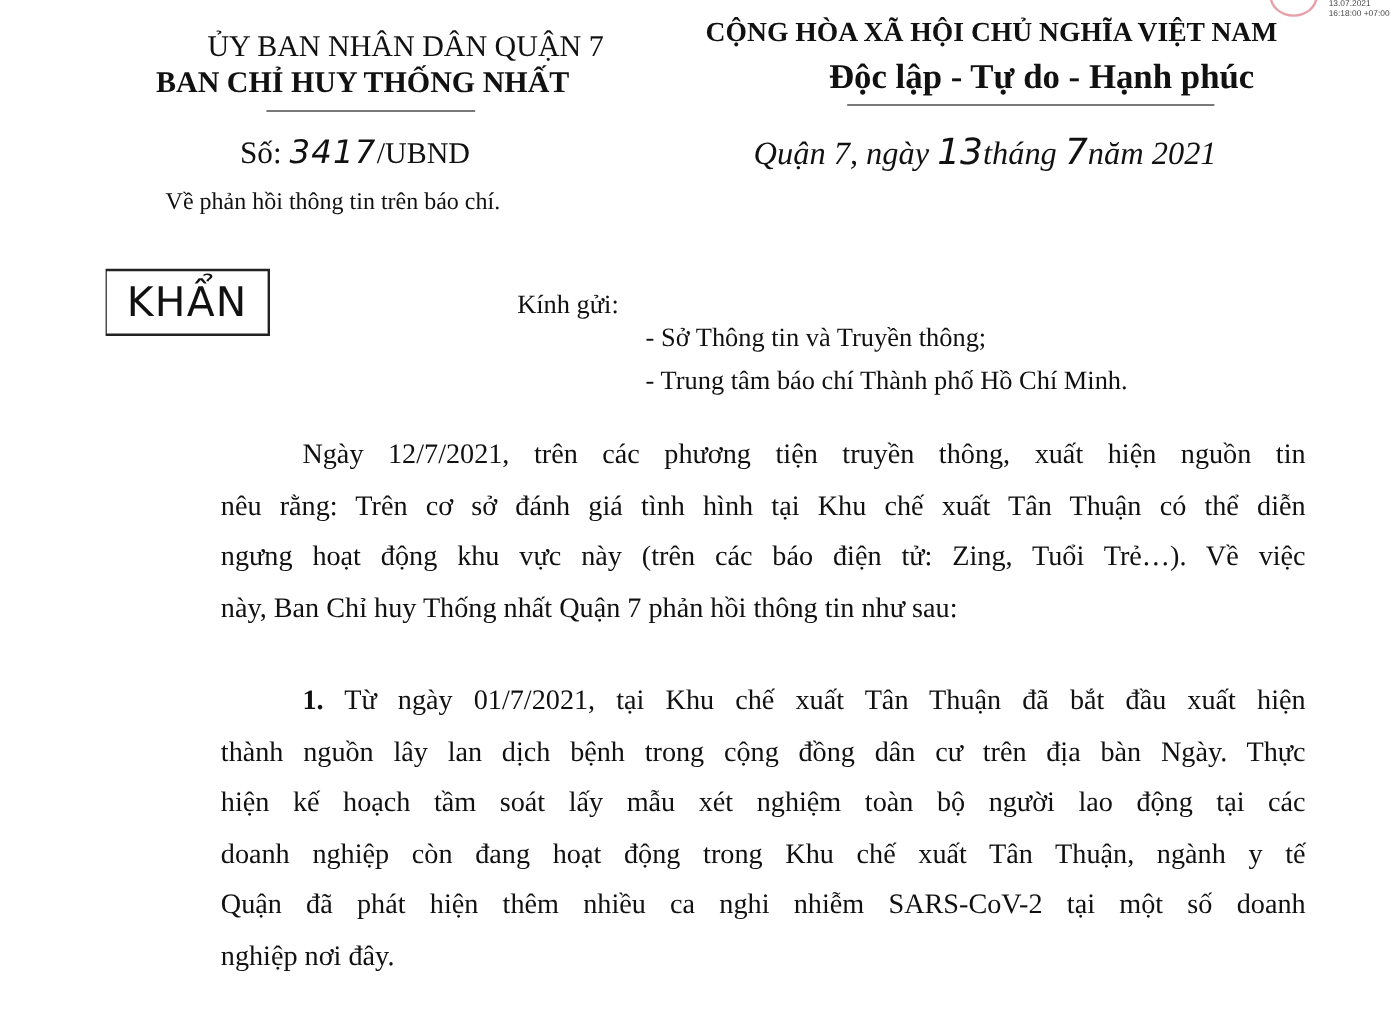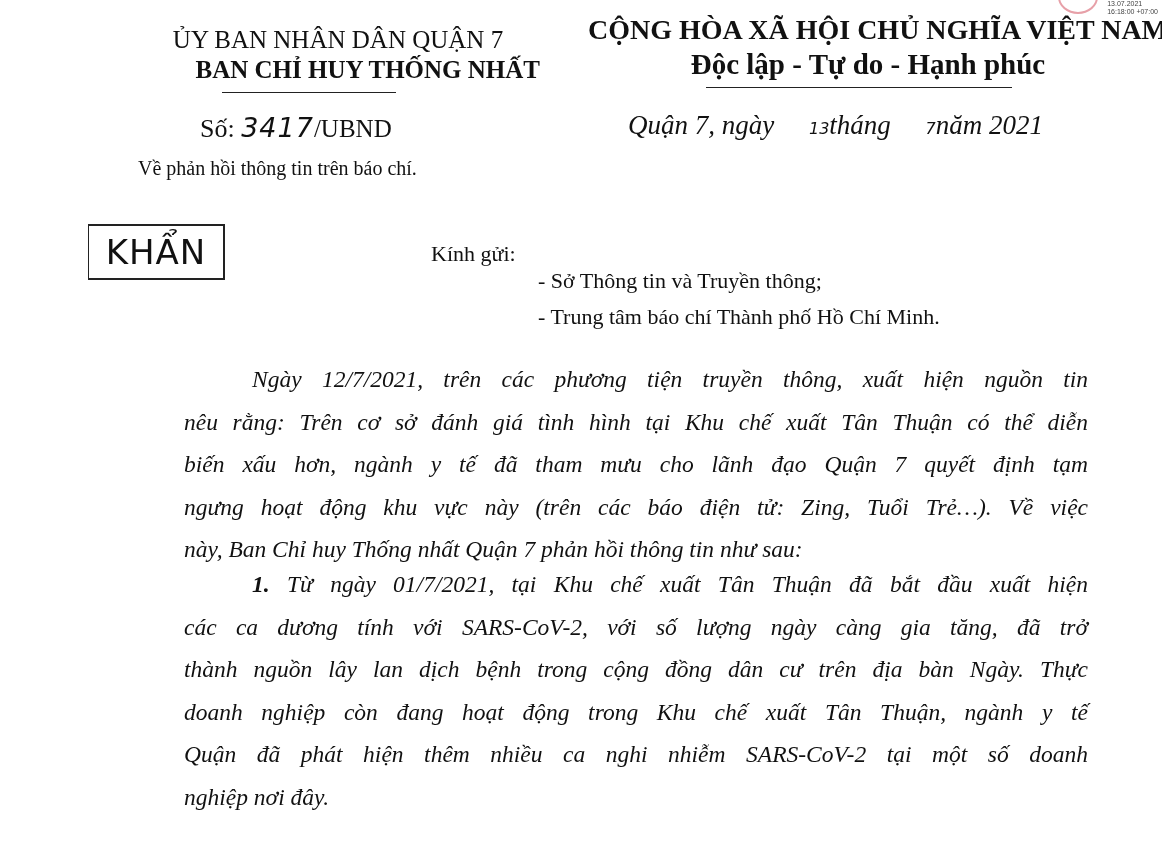--- a/index.html
+++ b/index.html
@@ -2,36 +2,36 @@
 <html><head>
 <meta charset="utf-8">
 <style>
   html, body { margin:0; padding:0; }
   body { width:1162px; height:848px; background:#fff; overflow:hidden; position:relative;
          font-family:"Liberation Serif", "DejaVu Serif", serif; color:#111; }
   .abs { position:absolute; white-space:nowrap; }
   .stamp { right:4px; top:0; font-family:"Liberation Sans", sans-serif; font-size:7px; line-height:8px; color:#444; }
   .stamp-circle { position:absolute; right:64px; top:-20px; width:36px; height:30px; border:2px solid #e7a0a8; border-radius:50%; }
   .left-h1 { left:138px; top:26px; font-size:25px; width:400px; text-align:center; }
-  .left-h2 { left:130px; top:56px; font-size:25px; font-weight:bold; width:410px; text-align:right; }
+  .left-h2 { left:130px; top:56px; font-size:25px; font-weight:bold; width:410px; text-align:left; }
   .left-rule { left:222px; top:92px; width:174px; height:1px; background:#222; }
   .so { left:200px; top:112px; font-size:26px;text-align:right; }
   .so .hand { font-family:"DejaVu Sans", sans-serif; font-size:27px; font-style:italic; letter-spacing:1px; }
   .so .ubnd { font-size:25px; }
   .subject { left:138px; top:157px; font-size:20px; }
-  .right-h1 { left:588px; top:14px; font-size:28px; font-weight:bold; width:560px; text-align:center; }
+  .right-h1 { left:588px; top:14px; font-size:23px; font-weight:bold; width:560px; }
   .right-h2 { left:588px; top:48px; font-size:29px; font-weight:bold; width:560px; text-align:center; }
   .right-rule { left:706px; top:87px; width:306px; height:1px; background:#222; }
   .date { left:628px; top:110px; font-size:27px; font-style:italic; }
-  .date .hand { font-family:"DejaVu Sans", sans-serif; font-style:italic; font-size:16px;margin-left:28px; }
+  .date .hand { font-family:"DejaVu Sans", sans-serif; font-style:italic; font-size:30px; }
   .urgent { left:76px; top:224px; width:134px; height:52px; border:2px solid #222; border-left-width:1px;
             font-family:"DejaVu Sans", sans-serif; font-size:34px; line-height:52px; text-align:center; letter-spacing:1px;margin-left:12px; }
   .kinhgui { left:431px; top:241px; font-size:22px; }
   .recip { left:538px; font-size:22px; }
-  .para { left:184px; width:904px; font-size:23.5px; line-height:42.5px; white-space:normal; text-align:justify;font-style:italic; }
+  .para { left:184px; width:904px; font-size:23.5px; line-height:42.5px; white-space:normal; text-align:justify; }
   .para .line { display:block; white-space:nowrap; text-align:justify; text-align-last:justify; }
   .para .line.last { text-align-last:left; }
   .para .indent { padding-left:68px; }
   b { font-weight:bold; }
 </style>
 </head>
 <body>
 
 <div class="stamp-circle"></div>
 <div class="abs stamp">
@@ -59,25 +59,24 @@
 
 <div class="abs urgent">KHẨN</div>
 
 <div class="abs kinhgui">Kính gửi:</div>
 <div class="abs recip" style="top:268px">- Sở Thông tin và Truyền thông;</div>
 <div class="abs recip" style="top:304px">- Trung tâm báo chí Thành phố Hồ Chí Minh.</div>
 
 <div class="abs para" style="top:358px">
   <span class="line indent">Ngày 12/7/2021, trên các phương tiện truyền thông, xuất hiện nguồn tin</span>
   <span class="line">nêu rằng: Trên cơ sở đánh giá tình hình tại Khu chế xuất Tân Thuận có thể diễn</span>
-  <span class="line">biến xấu hơn, ngành y tế đã tham mưu cho lãnh đạo Quận 7 quyết định tạm</span>
   <span class="line">ngưng hoạt động khu vực này (trên các báo điện tử: Zing, Tuổi Trẻ…). Về việc</span>
   <span class="line last">này, Ban Chỉ huy Thống nhất Quận 7 phản hồi thông tin như sau:</span>
 </div>
 
 <div class="abs para" style="top:563px">
   <span class="line indent"><b>1.</b> <span>Từ ngày 01/7/2021, tại Khu chế xuất Tân Thuận đã bắt đầu xuất hiện</span></span>
-  <span class="line">các ca dương tính với SARS-CoV-2, với số lượng ngày càng gia tăng, đã trở</span>
   <span class="line">thành nguồn lây lan dịch bệnh trong cộng đồng dân cư trên địa bàn Ngày. Thực</span>
+  <span class="line">hiện kế hoạch tầm soát lấy mẫu xét nghiệm toàn bộ người lao động tại các</span>
   <span class="line">doanh nghiệp còn đang hoạt động trong Khu chế xuất Tân Thuận, ngành y tế</span>
   <span class="line">Quận đã phát hiện thêm nhiều ca nghi nhiễm SARS-CoV-2 tại một số doanh</span>
   <span class="line last">nghiệp nơi đây.</span>
 </div>
 
 </body></html>

